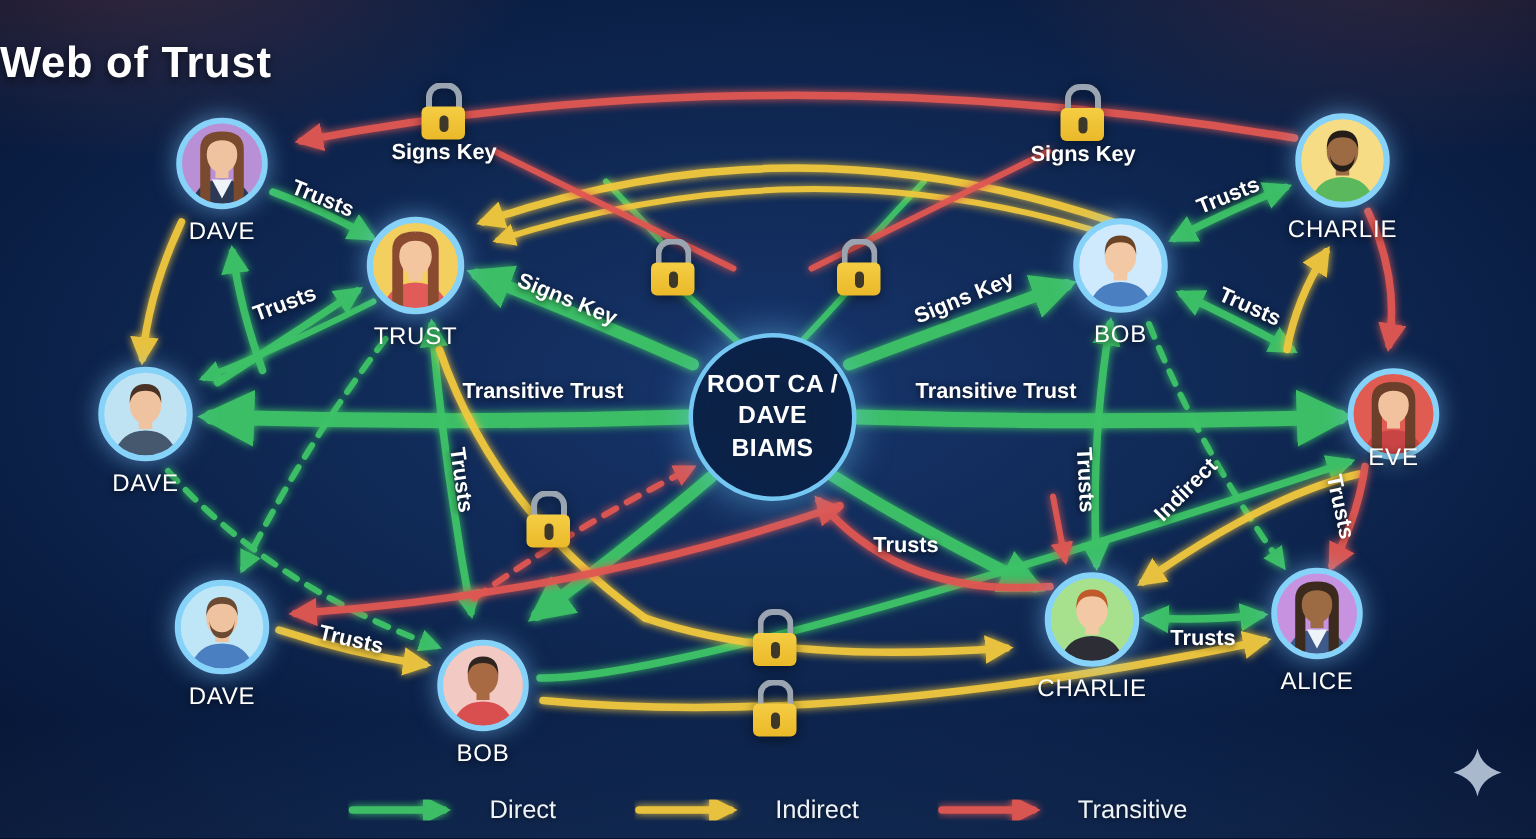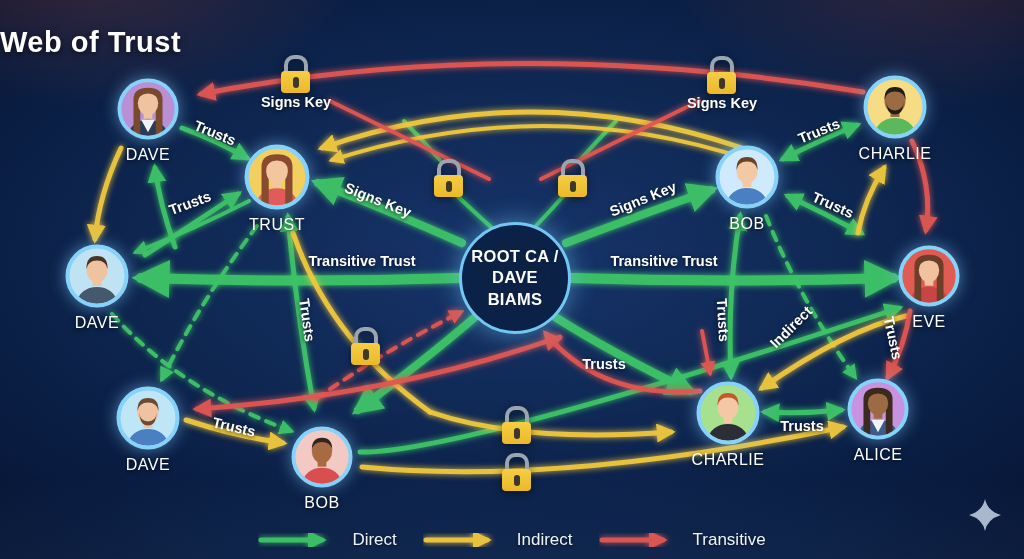--- a/index.html
+++ b/index.html
@@ -26,21 +26,21 @@
   .shackle{width:16px;height:13px;border:4.5px solid #9aa5b1;border-bottom:none;border-radius:10px 10px 0 0;}
   .lock-body{width:29px;height:22px;background:linear-gradient(#f5cd44,#eab929);border-radius:4px;margin-top:-1px;
     display:flex;align-items:center;justify-content:center;}
   .keyhole{width:6px;height:11px;background:#3e382a;border-radius:3px;}
   .edge-label{position:absolute;z-index:6;color:#fff;font-size:14.5px;font-weight:bold;white-space:nowrap;
     text-shadow:0 1px 4px rgba(0,0,0,.75);}
   .node{position:absolute;z-index:5;border-radius:50%;filter:drop-shadow(0 0 8px rgba(130,205,255,.55));}
   .node-label{position:absolute;z-index:6;transform:translate(-50%,-50%);color:#fff;font-weight:normal;
     font-size:16px;letter-spacing:.5px;white-space:nowrap;text-shadow:0 1px 4px rgba(0,0,0,.75);}
   #legend{position:absolute;left:0;right:0;bottom:9px;z-index:7;display:flex;justify-content:center;
-    gap:26px;align-items:center;}
+    gap:52px;align-items:center;}
   .legend-item{display:flex;align-items:center;gap:8px;color:#eef3f8;font-size:17px;
     text-shadow:0 1px 3px rgba(0,0,0,.6);}
   .sparkle{position:absolute;z-index:3;}
 </style>
 </head>
 <body>
 
 <div id="canvas">
   <div class="glow-tl"></div>
   <div class="glow-tr"></div>
@@ -313,21 +313,21 @@
         <g clip-path="url(#clip-eve)">
           <path d="M9 66 Q13 43 32 43 Q51 43 55 66 Z" fill="#c94444"></path>
           <path d="M17 62 L17 22 Q17 10 32 10 L32 17 Q24 17 24 27 L24 62 Z" fill="#6b3f2a"></path>
           <path d="M47 62 L47 22 Q47 10 32 10 L32 17 Q40 17 40 27 L40 62 Z" fill="#6b3f2a"></path>
           <rect x="27.5" y="31" width="9" height="11" fill="#f2c29e"></rect>
           <ellipse cx="32" cy="26" rx="10.5" ry="12.5" fill="#f2c29e"></ellipse>
           <path d="M20 27 Q19 11 32 11 Q45 11 44 27 Q42 16 32 16 Q22 16 20 27 Z" fill="#6b3f2a"></path>
         </g>
         <circle cx="32" cy="32" r="29.5" fill="none" stroke="#86d2f8" stroke-width="4"></circle>
       </svg></div>
-    <div class="node-label" style="left: 929px; top: 322px;">EVE</div>
+    <div class="node-label" style="left: 929px; top: 306px;">EVE</div>
     <div class="node" style="left: 696px; top: 381px;"><svg viewBox="0 0 64 64" width="64" height="64">
         <defs>
           <clipPath id="clip-charlie-bottom">
             <circle cx="32" cy="32" r="28"></circle>
           </clipPath>
         </defs>
         <circle cx="32" cy="32" r="29" fill="#a8e18e"></circle>
         <g clip-path="url(#clip-charlie-bottom)">
           <path d="M9 66 Q13 43 32 43 Q51 43 55 66 Z" fill="#2d2d36"></path>
           <rect x="27.5" y="31" width="9" height="11" fill="#f2c9a4"></rect>

